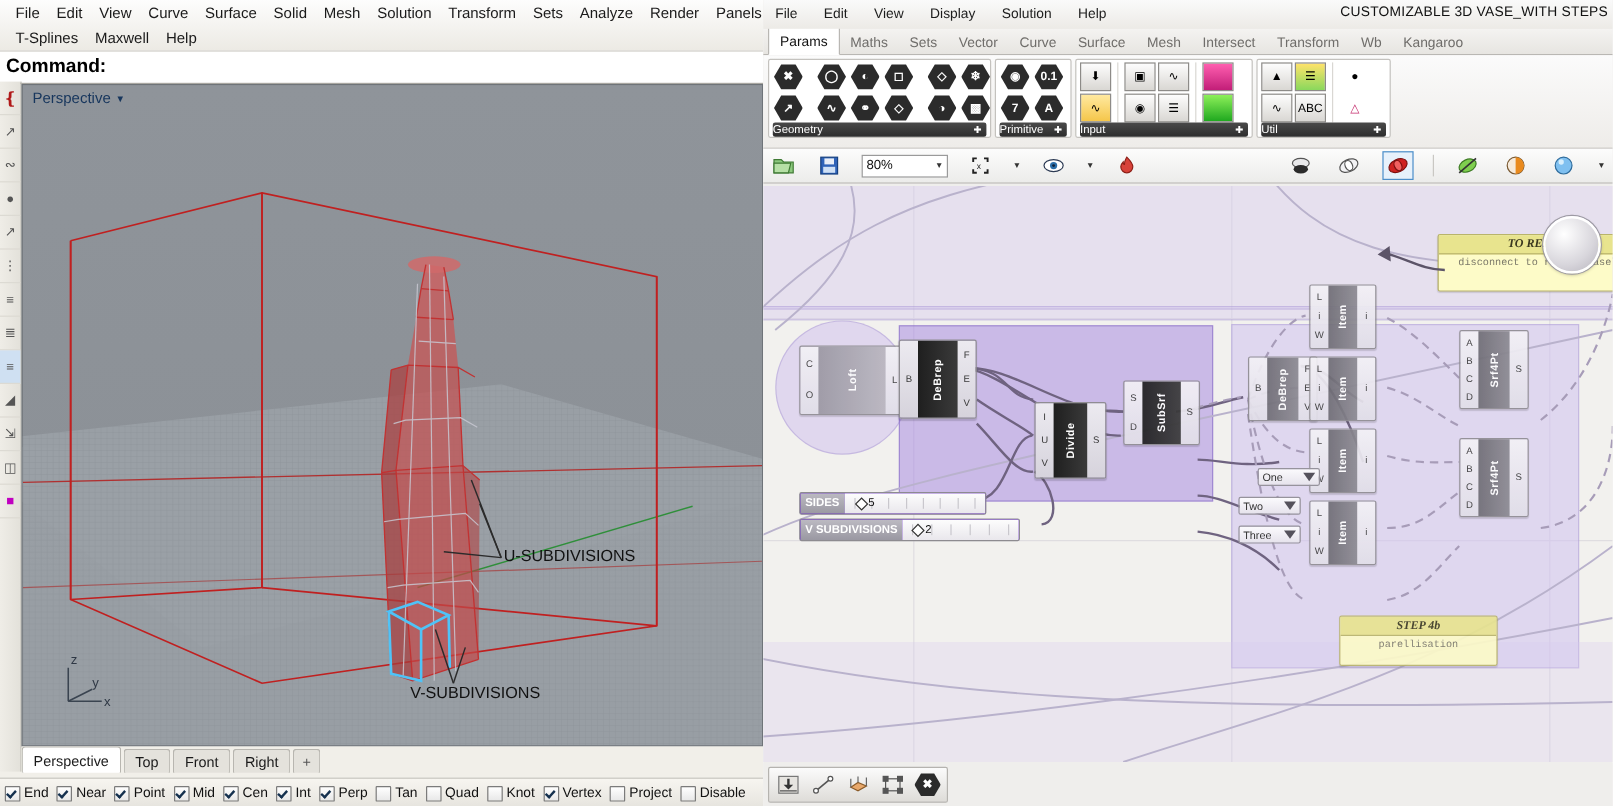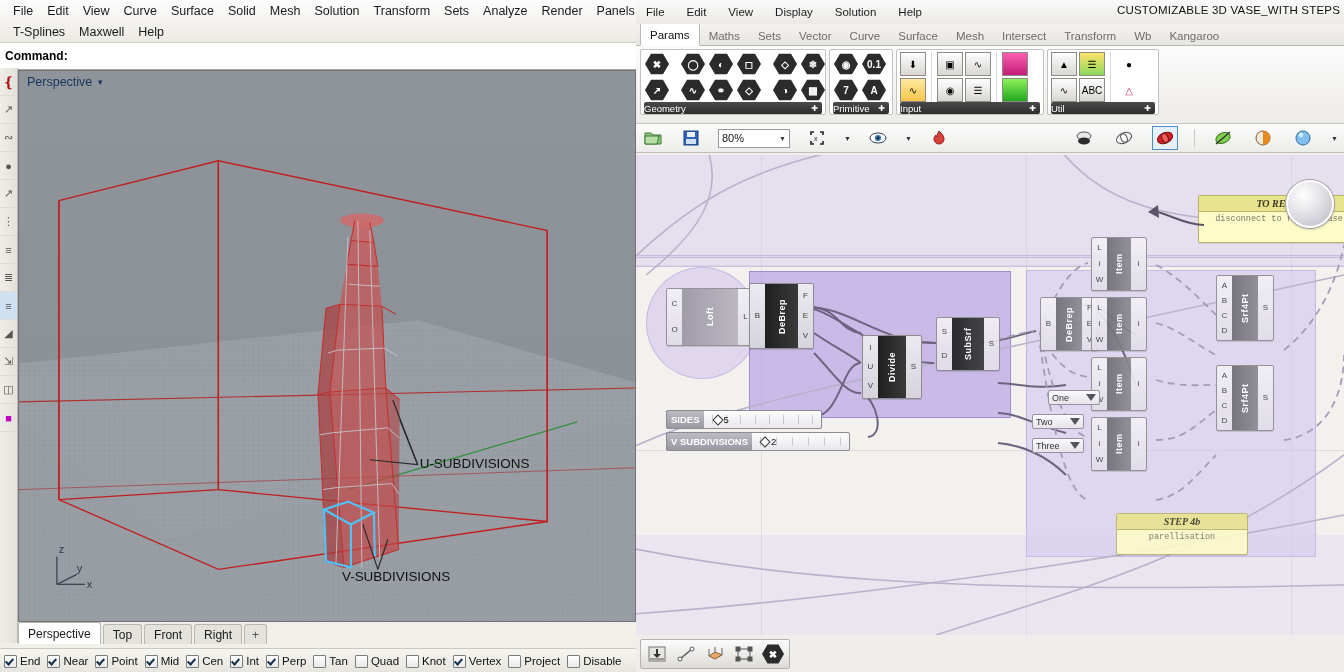--- a/index.html
+++ b/index.html
@@ -5,21 +5,21 @@
   html,body{margin:0;padding:0;}
   body{width:1344px;height:672px;overflow:hidden;font-family:"Liberation Sans",sans-serif;background:#fff;}
   .app{position:relative;width:1344px;height:672px;}
 
   
   .rhino{position:absolute;left:0;top:0;width:636px;height:672px;background:#f1efe9;overflow:hidden;}
   .rhino-menu{position:absolute;left:0;top:0;width:636px;height:42px;background:linear-gradient(#fdfdfd,#eceae4);}
   .menu-row{display:flex;align-items:center;height:21px;padding-left:6px;}
   .menu-row span{font-size:12.5px;color:#1a1a1a;padding:0 7px;white-space:nowrap;cursor:default;}
   .cmd-bar{position:absolute;left:0;top:42px;width:636px;height:26px;background:#fff;border-top:1px solid #cfcdc7;border-bottom:1px solid #a9a7a1;display:flex;align-items:center;}
-  .cmd-label{font-size:12px;font-weight:bold;color:#000;padding-left:5px;}
+  .cmd-label{font-size:16px;font-weight:bold;color:#000;padding-left:5px;}
   .cmd-input{flex:1;height:20px;border:0;outline:none;font-size:12px;background:#fff;}
 
   .rhino-left-tb{position:absolute;left:0;top:68px;width:17px;height:575px;background:linear-gradient(90deg,#efedE7,#e3e1da);border-right:1px solid #bdbbb4;}
   .tb-ico{width:17px;height:27px;display:flex;align-items:center;justify-content:center;font-size:11px;color:#555;border-bottom:1px solid #dcdad3;}
   .tb-ico.sel{background:#cfe0f2;}
   .tb-ico.red{color:#b01818;font-size:14px;}
   .tb-ico.mag{color:#c000c0;}
 
   .vp-wrap{position:absolute;left:18px;top:70px;width:618px;height:552px;background:#8c9196;border:1px solid #6f7479;box-sizing:border-box;}
   .vp-title{position:absolute;left:0;top:0;height:22px;display:flex;align-items:center;padding-left:8px;gap:4px;z-index:6;}

